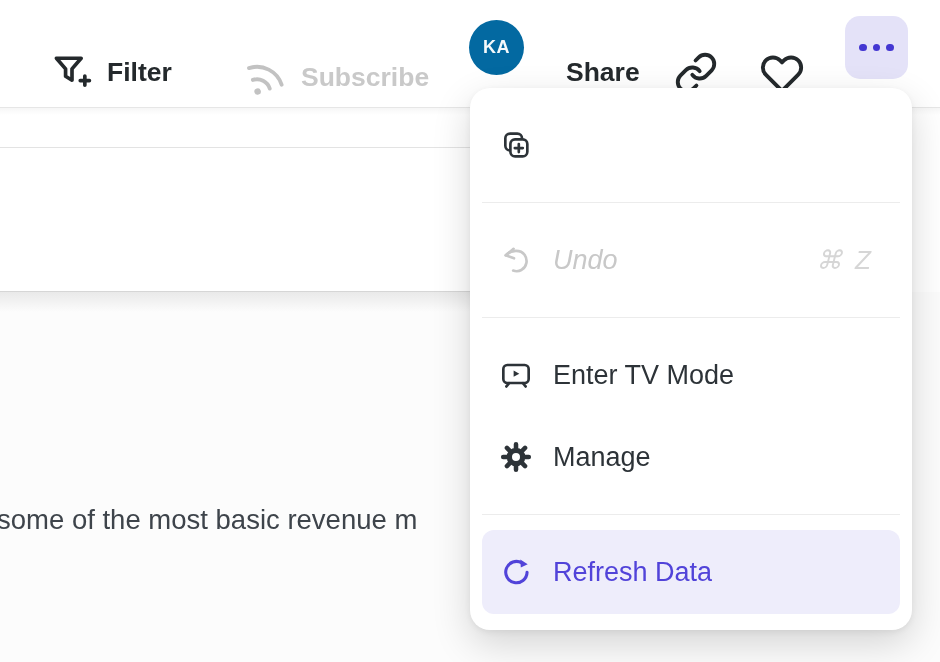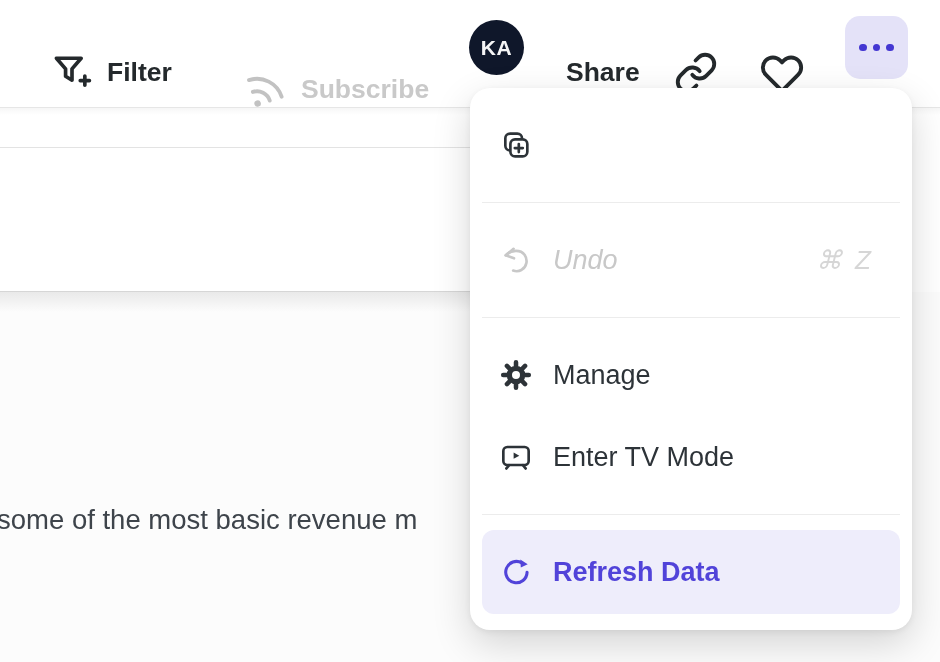--- a/index.html
+++ b/index.html
@@ -17,37 +17,37 @@
           background:linear-gradient(#e9e9e9,rgba(252,252,252,0));}
   .doc-text{position:absolute;left:-3px;top:504px;font-size:27.5px;color:#3e444b;white-space:nowrap;}
 
   
   .tb-btn{position:absolute;display:flex;align-items:center;gap:13px;cursor:pointer;margin-top:26px;}
   .tb-label{font-size:26.5px;font-weight:600;color:#24292c;}
   .tb-btn.disabled .tb-label{color:#c9c9c9;}
   .tb-icon{display:flex;align-items:center;justify-content:center;color:#24292c;}
   .tb-btn.disabled .tb-icon{color:#c2c2c2;}
   .avatar{position:absolute;left:469px;top:20px;width:55px;height:55px;border-radius:50%;
-          background:#0f172a;display:flex;align-items:center;justify-content:center;
-          color:rgba(255,255,255,0.96);font-size:21px;font-weight:600;letter-spacing:.5px;cursor:pointer;}
+          background:#0369a1;display:flex;align-items:center;justify-content:center;
+          color:rgba(255,255,255,0.96);font-size:18px;font-weight:600;letter-spacing:.5px;cursor:pointer;}
   .more-btn{position:absolute;left:845px;top:16px;width:63px;height:63px;border-radius:15px;
           background:#e4e2f8;display:flex;align-items:center;justify-content:center;gap:6px;cursor:pointer;}
   .dot{width:7.5px;height:7.5px;border-radius:50%;background:#4437d2;}
 
   
   .menu{position:absolute;left:470px;top:88px;width:442px;height:542px;box-sizing:border-box;
         background:#fff;border-radius:20px;padding:16px 12px;
         box-shadow:0 2px 6px rgba(0,0,0,.06),0 14px 38px rgba(0,0,0,.16);}
   .menu-item{display:flex;align-items:center;height:82px;padding:0 26px 0 18px;border-radius:12px;
         font-size:27px;font-weight:500;color:#2d3338;cursor:pointer;}
   .menu-item .mi-icon{width:32px;height:32px;margin-right:21px;display:flex;align-items:center;
         justify-content:center;color:#2d3338;flex:none;}
   .menu-item.disabled{color:#c8c8c8;cursor:default;font-style:italic;}
   .menu-item.disabled .mi-icon{color:#c8c8c8;}
-  .menu-item.active{background:#eeedfb;color:#5143d9;font-weight:700;height:84px;}
+  .menu-item.active{background:#eeedfb;color:#5143d9;font-weight:400;height:84px;}
   .menu-item.active .mi-icon{color:#5143d9;}
   .shortcut{margin-left:auto;font-size:26px;font-weight:500;color:#d6d6d6;letter-spacing:3px;}
   .divider{height:1px;background:#ececec;margin:16px 0;}
   svg{display:block;}
 </style>
 </head>
 <body>
 
 <div class="screen">
 
@@ -62,21 +62,21 @@
   <div class="tb-btn" style="left:50px;top:24px;">
     <span class="tb-icon">
       <svg width="44" height="44" viewBox="0 0 24 24" fill="none" stroke="currentColor" stroke-width="2" stroke-linejoin="round" stroke-linecap="round">
         <path d="M3.5 4.5h13.5l-5 5.8v6.2l-3.5-2.2v-4z"></path>
         <path d="M19 14.2v5M16.5 16.7h5"></path>
       </svg>
     </span>
     <span class="tb-label">Filter</span>
   </div>
 
-  <div class="tb-btn disabled" style="left:242px;top:40px;">
+  <div class="tb-btn disabled" style="left:242px;top:28px;">
     <span class="tb-icon">
       <svg width="46" height="46" viewBox="0 0 24 24" fill="none" stroke="currentColor" stroke-width="2" stroke-linecap="round">
         <g transform="rotate(-18 12 12)">
           <path d="M5.5 11.5a7 7 0 0 1 7 7"></path>
           <path d="M5.5 5a13.5 13.5 0 0 1 13.5 13.5"></path>
           <circle cx="6" cy="18" r="1.7" fill="currentColor" stroke="none"></circle>
         </g>
       </svg>
     </span>
     <span class="tb-label">Subscribe</span>
@@ -137,37 +137,37 @@
         </svg>
       </span>
       <span>Undo</span>
       <span class="shortcut">⌘ Z</span>
     </div>
 
     <div class="divider"></div>
 
     <div class="menu-item">
       <span class="mi-icon">
-        <svg width="32" height="32" viewBox="0 0 24 24" fill="none" stroke="currentColor" stroke-linecap="round">
-          <circle cx="12" cy="12" r="5" stroke-width="4"></circle>
-          <path stroke-width="3.4" d="M12 2.4v2.8M12 18.8v2.8M2.4 12h2.8M18.8 12h2.8M5.21 5.21l1.98 1.98M16.81 16.81l1.98 1.98M18.79 5.21l-1.98 1.98M7.19 16.81l-1.98 1.98"></path>
-        </svg>
-      </span>
-      <span>Manage</span>
-    </div>
-
-    <div class="menu-item">
-      <span class="mi-icon">
         <svg width="32" height="32" viewBox="0 0 24 24" fill="none" stroke="currentColor" stroke-width="2" stroke-linecap="round" stroke-linejoin="round">
           <rect x="2.5" y="4.5" width="19" height="13.5" rx="3"></rect>
           <path d="M10.2 8.6v4.8l4.3-2.4z" fill="currentColor" stroke="none"></path>
           <path d="M6.8 18.2 4.8 20.6M17.2 18.2l2 2.4"></path>
         </svg>
       </span>
       <span>Enter TV Mode</span>
+    </div>
+
+    <div class="menu-item">
+      <span class="mi-icon">
+        <svg width="32" height="32" viewBox="0 0 24 24" fill="none" stroke="currentColor" stroke-linecap="round">
+          <circle cx="12" cy="12" r="5" stroke-width="4"></circle>
+          <path stroke-width="3.4" d="M12 2.4v2.8M12 18.8v2.8M2.4 12h2.8M18.8 12h2.8M5.21 5.21l1.98 1.98M16.81 16.81l1.98 1.98M18.79 5.21l-1.98 1.98M7.19 16.81l-1.98 1.98"></path>
+        </svg>
+      </span>
+      <span>Manage</span>
     </div>
 
     <div class="divider" style="margin-bottom:15px;"></div>
 
     <div class="menu-item active">
       <span class="mi-icon">
         <svg width="32" height="32" viewBox="0 0 24 24" fill="none" stroke="currentColor" stroke-width="2.3" stroke-linecap="round">
           <path d="M16.4 5.2A8 8 0 1 0 20.3 12.3"></path>
           <path d="M15.2 2.6 20.8 6.1 15.6 8.6 Z" fill="currentColor" stroke="none"></path>
         </svg>

